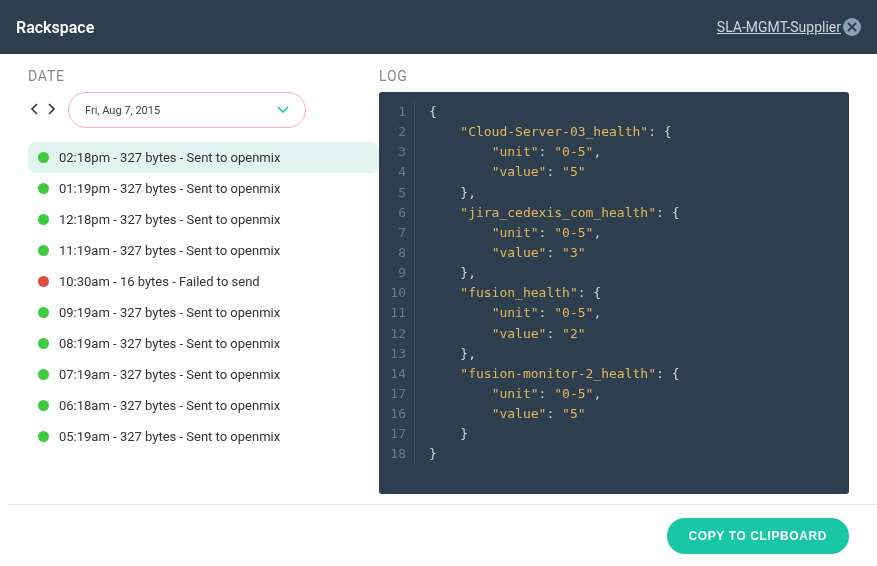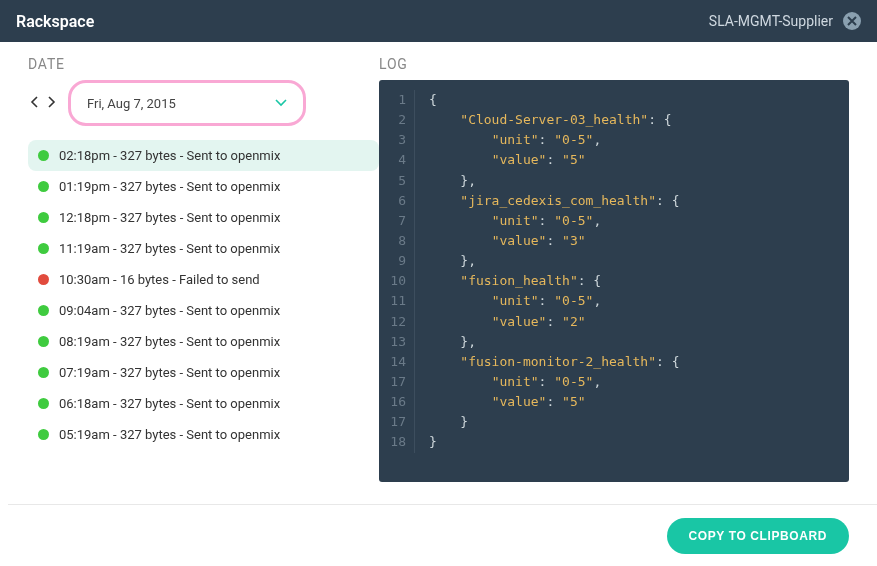--- a/index.html
+++ b/index.html
@@ -6,28 +6,28 @@
     body {
       font-family: -apple-system, BlinkMacSystemFont, "Segoe UI", Roboto, Helvetica, Arial, sans-serif;
       background: #fff;
       width: 877px;
       height: 566px;
       overflow: hidden;
     }
     .header {
       background: #2d3e4e;
       color: #fff;
-      height: 42px;
+      height: 54px;
       display: flex;
       align-items: center;
       justify-content: space-between;
       padding: 0 16px;
     }
     .header-title { font-size: 16px; font-weight: 600; }
-    .header-right { display: flex; align-items: center; gap: 10px; font-size: 14px; color: #cfd8e0; }
+    .header-right { display: flex; align-items: center; gap: 2px; font-size: 14px; color: #cfd8e0; text-decoration: underline; }
     .close-btn {
       width: 18px; height: 18px; border-radius: 50%;
       background: #8aa0b0; color: #2d3e4e;
       display: flex; align-items: center; justify-content: center;
       font-size: 12px; cursor: pointer;
       font-weight: bold;
     }
     .labels-row {
       display: flex;
       padding: 14px 28px 8px 28px;
@@ -52,28 +52,28 @@
     .nav-arrows { display: flex; gap: 2px; }
     .nav-arrow {
       cursor: pointer;
       color: #333;
       font-size: 14px;
       padding: 2px;
     }
     .date-pill {
       flex: 1;
       max-width: 238px;
-      border: 3px solid #f9a8d4;
+      border: 1px solid #f9a8d4;
       border-radius: 18px;
-      height: 46px;
+      height: 36px;
       display: flex;
       align-items: center;
       justify-content: space-between;
       padding: 0 16px;
-      font-size: 13px;
+      font-size: 11px;
       color: #444;
       cursor: pointer;
     }
     .chevron-down { color: #19c6a5; font-size: 12px; }
     .log-list { }
     .log-item {
       display: flex;
       align-items: center;
       gap: 10px;
       padding: 8px 10px;
@@ -202,21 +202,21 @@
         <div class="log-item">
           <span class="status-dot ok"></span>
           <span>11:19am - 327 bytes - Sent to openmix</span>
         </div>
         <div class="log-item">
           <span class="status-dot fail"></span>
           <span>10:30am - 16 bytes - Failed to send</span>
         </div>
         <div class="log-item">
           <span class="status-dot ok"></span>
-          <span>09:04am - 327 bytes - Sent to openmix</span>
+          <span>09:19am - 327 bytes - Sent to openmix</span>
         </div>
         <div class="log-item">
           <span class="status-dot ok"></span>
           <span>08:19am - 327 bytes - Sent to openmix</span>
         </div>
         <div class="log-item">
           <span class="status-dot ok"></span>
           <span>07:19am - 327 bytes - Sent to openmix</span>
         </div>
         <div class="log-item">

